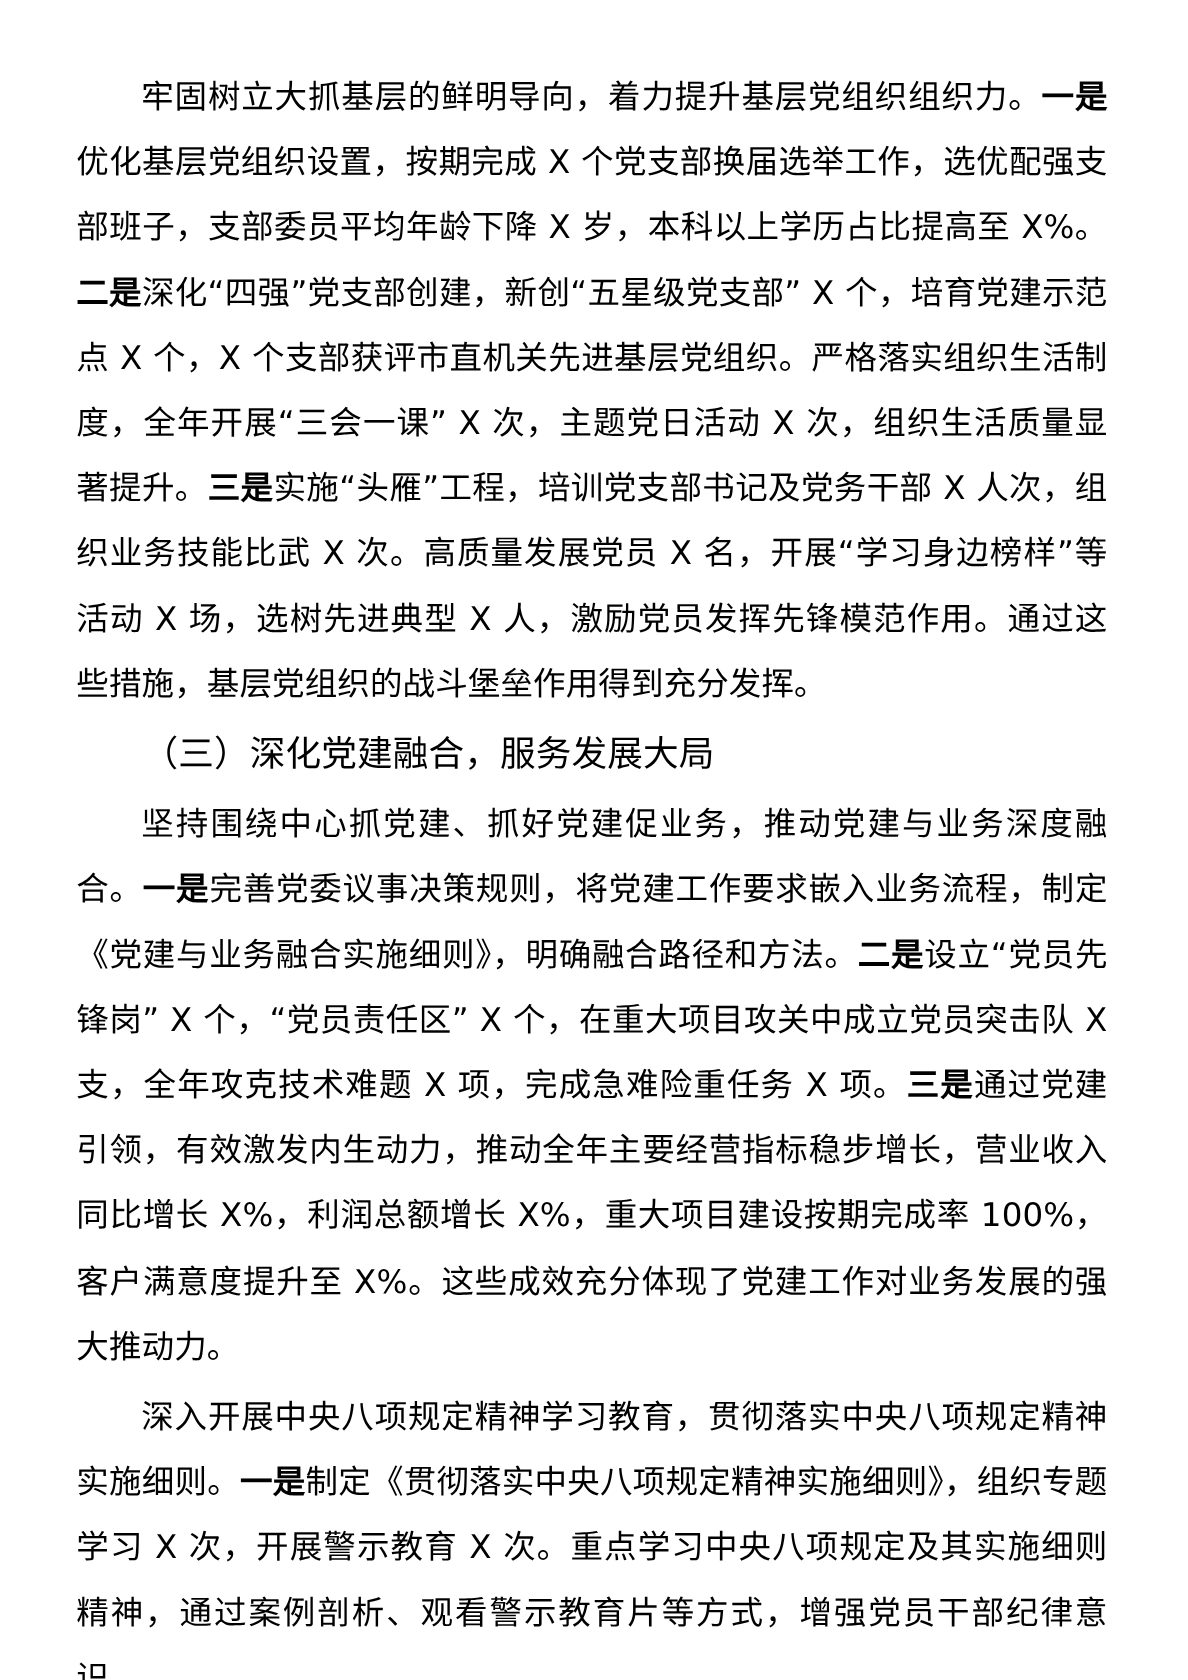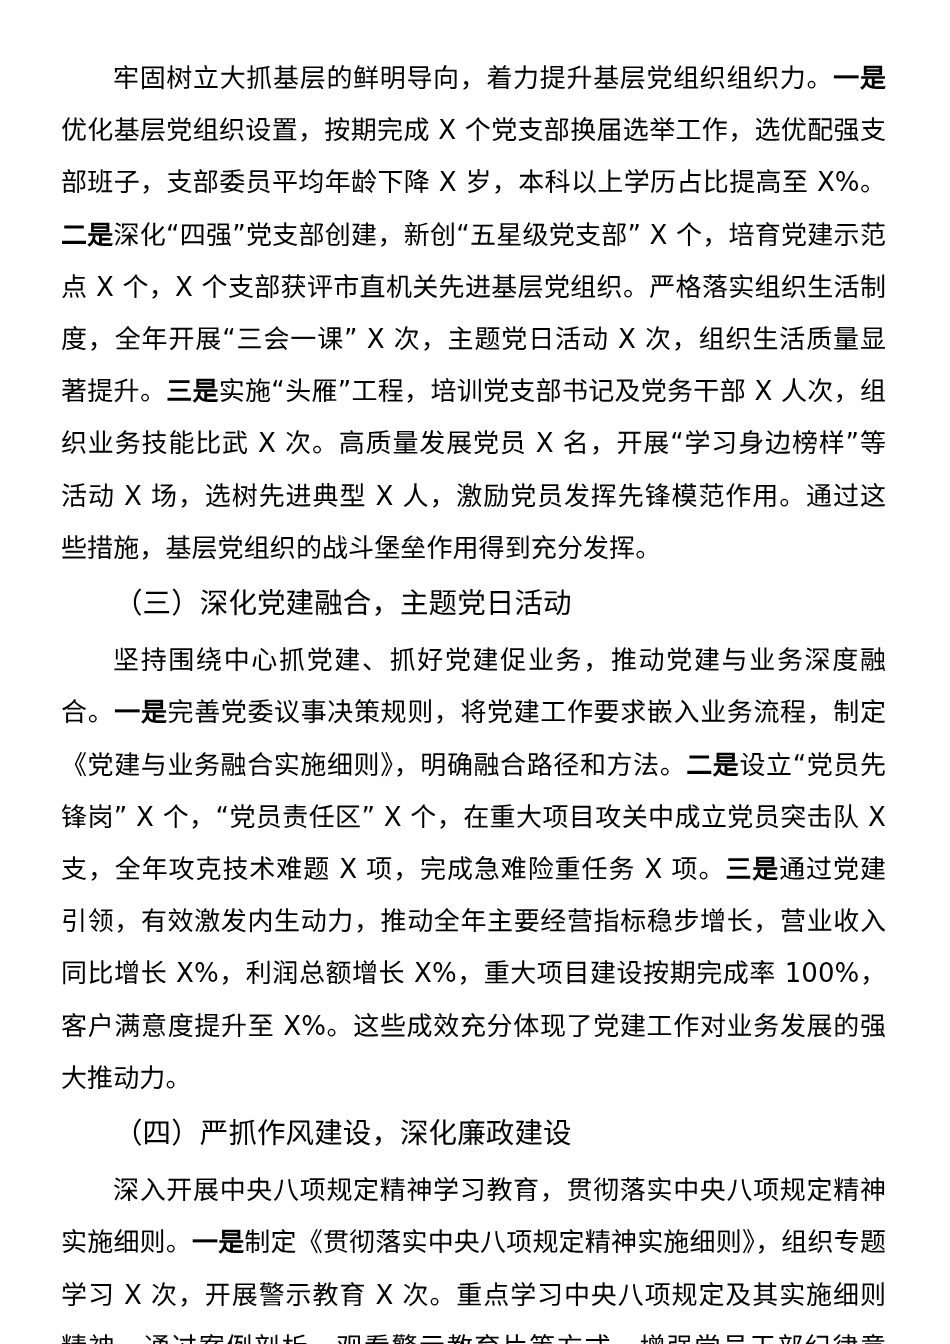--- a/index.html
+++ b/index.html
@@ -67,18 +67,17 @@
     
   }
 </style>
 </head>
 <body>
 
 <div id="page">
   <div class="doc-body" id="doc-body">
 
   <p class="para"><span>牢固树立大抓基层的鲜明导向，着力提升基层党组织组织力。</span><span class="enum">一是</span><span>优化基层党组织设置，按期完成 X 个党支部换届选举工作，选优配强支部班子，支部委员平均年龄下降 X 岁，本科以上学历占比提高至 X%。</span><span class="enum">二是</span><span>深化“四强”党支部创建，新创“五星级党支部” X 个，培育党建示范点 X 个，X 个支部获评市直机关先进基层党组织。严格落实组织生活制度，全年开展“三会一课” X 次，主题党日活动 X 次，组织生活质量显著提升。</span><span class="enum">三是</span><span>实施“头雁”工程，培训党支部书记及党务干部 X 人次，组织业务技能比武 X 次。高质量发展党员 X 名，开展“学习身边榜样”等活动 X 场，选树先进典型 X 人，激励党员发挥先锋模范作用。通过这些措施，基层党组织的战斗堡垒作用得到充分发挥。</span></p>
-      <p class="heading"><span>（三）深化党建融合，主题党日活动</span></p>
+      <p class="heading"><span>（三）深化党建融合，服务发展大局</span></p>
       <p class="para"><span>坚持围绕中心抓党建、抓好党建促业务，推动党建与业务深度融合。</span><span class="enum">一是</span><span>完善党委议事决策规则，将党建工作要求嵌入业务流程，制定《党建与业务融合实施细则》，明确融合路径和方法。</span><span class="enum">二是</span><span>设立“党员先锋岗” X 个，“党员责任区” X 个，在重大项目攻关中成立党员突击队 X 支，全年攻克技术难题 X 项，完成急难险重任务 X 项。</span><span class="enum">三是</span><span>通过党建引领，有效激发内生动力，推动全年主要经营指标稳步增长，营业收入同比增长 X%，利润总额增长 X%，重大项目建设按期完成率 100%，客户满意度提升至 X%。这些成效充分体现了党建工作对业务发展的强大推动力。</span></p>
-      <p class="heading"><span>（四）严抓作风建设，深化廉政建设</span></p>
       <p class="para clipped"><span>深入开展中央八项规定精神学习教育，贯彻落实中央八项规定精神实施细则。</span><span class="enum">一是</span><span>制定《贯彻落实中央八项规定精神实施细则》，组织专题学习 X 次，开展警示教育 X 次。重点学习中央八项规定及其实施细则精神，通过案例剖析、观看警示教育片等方式，增强党员干部纪律意识。</span></p>
     </div>
 </div>
 
 </body></html>

